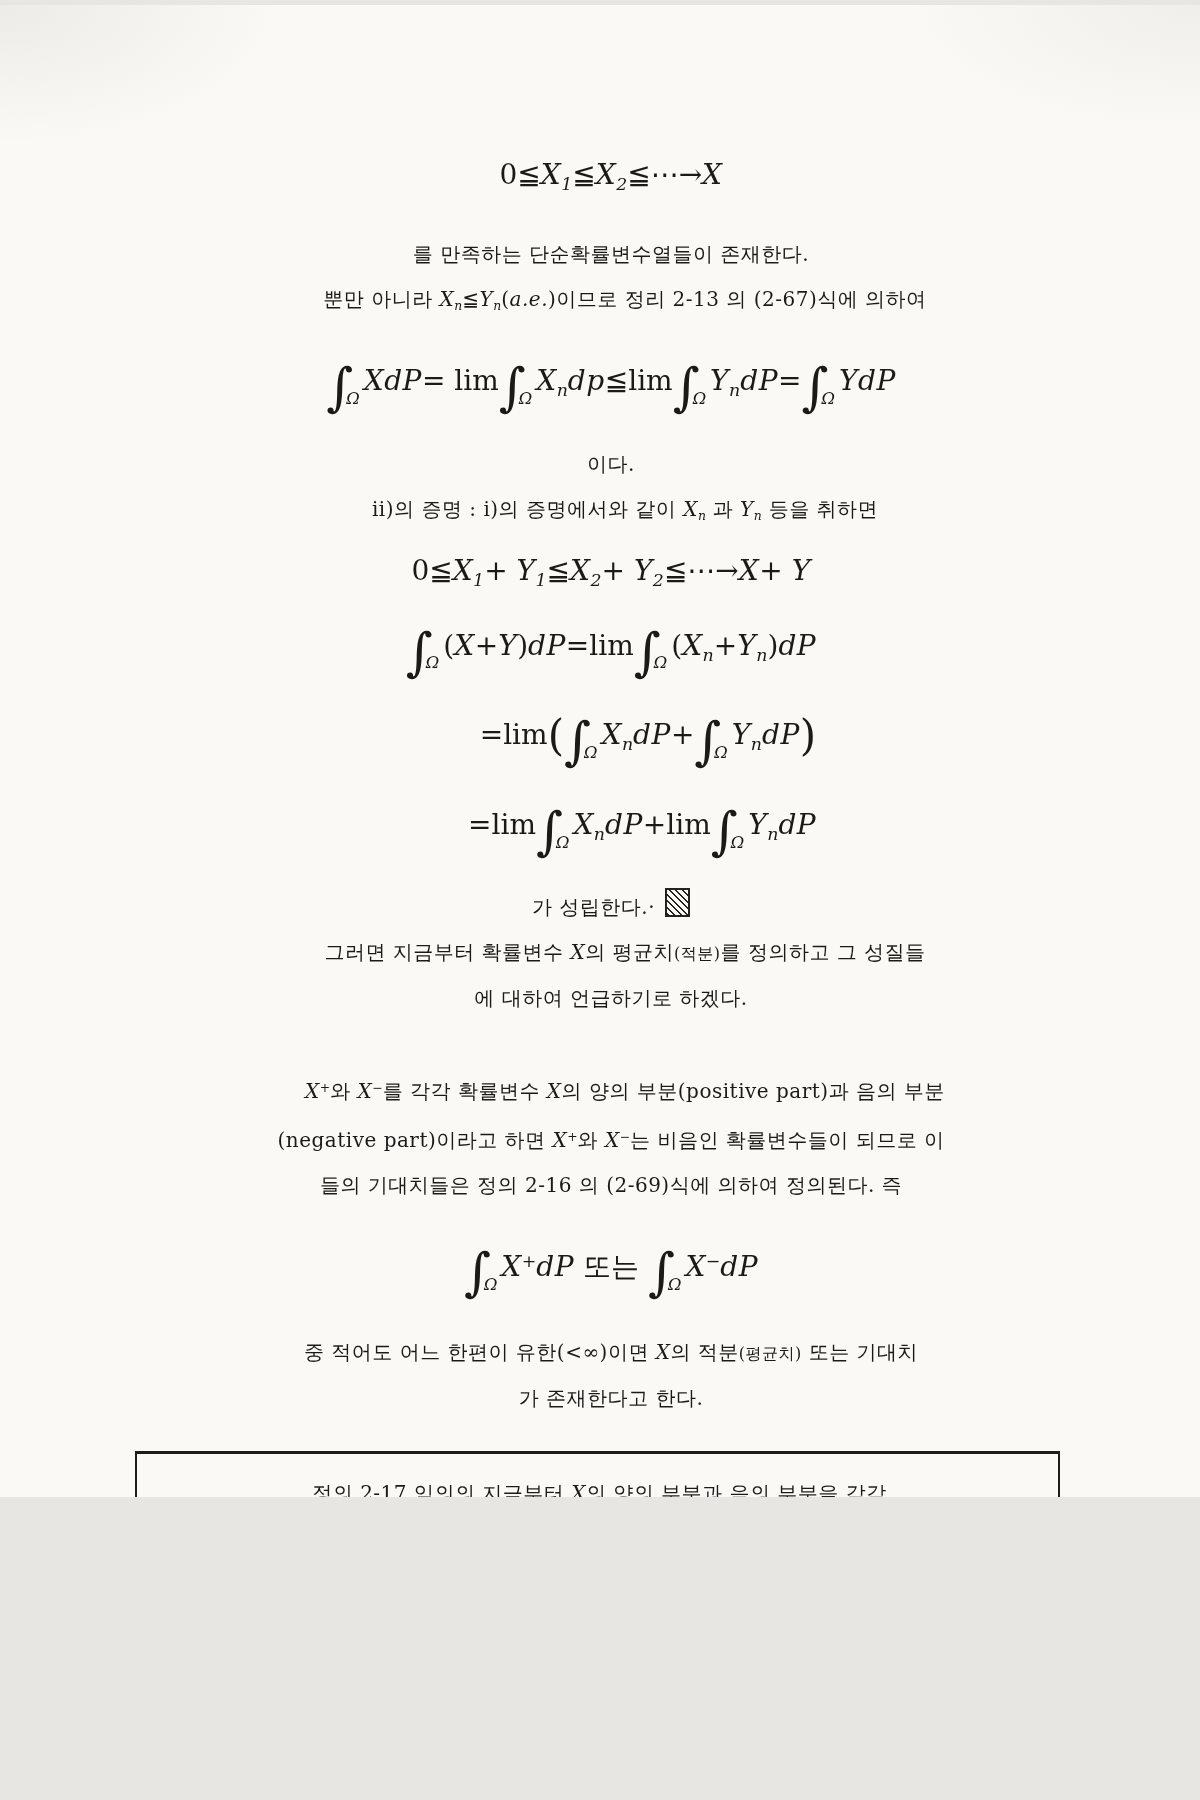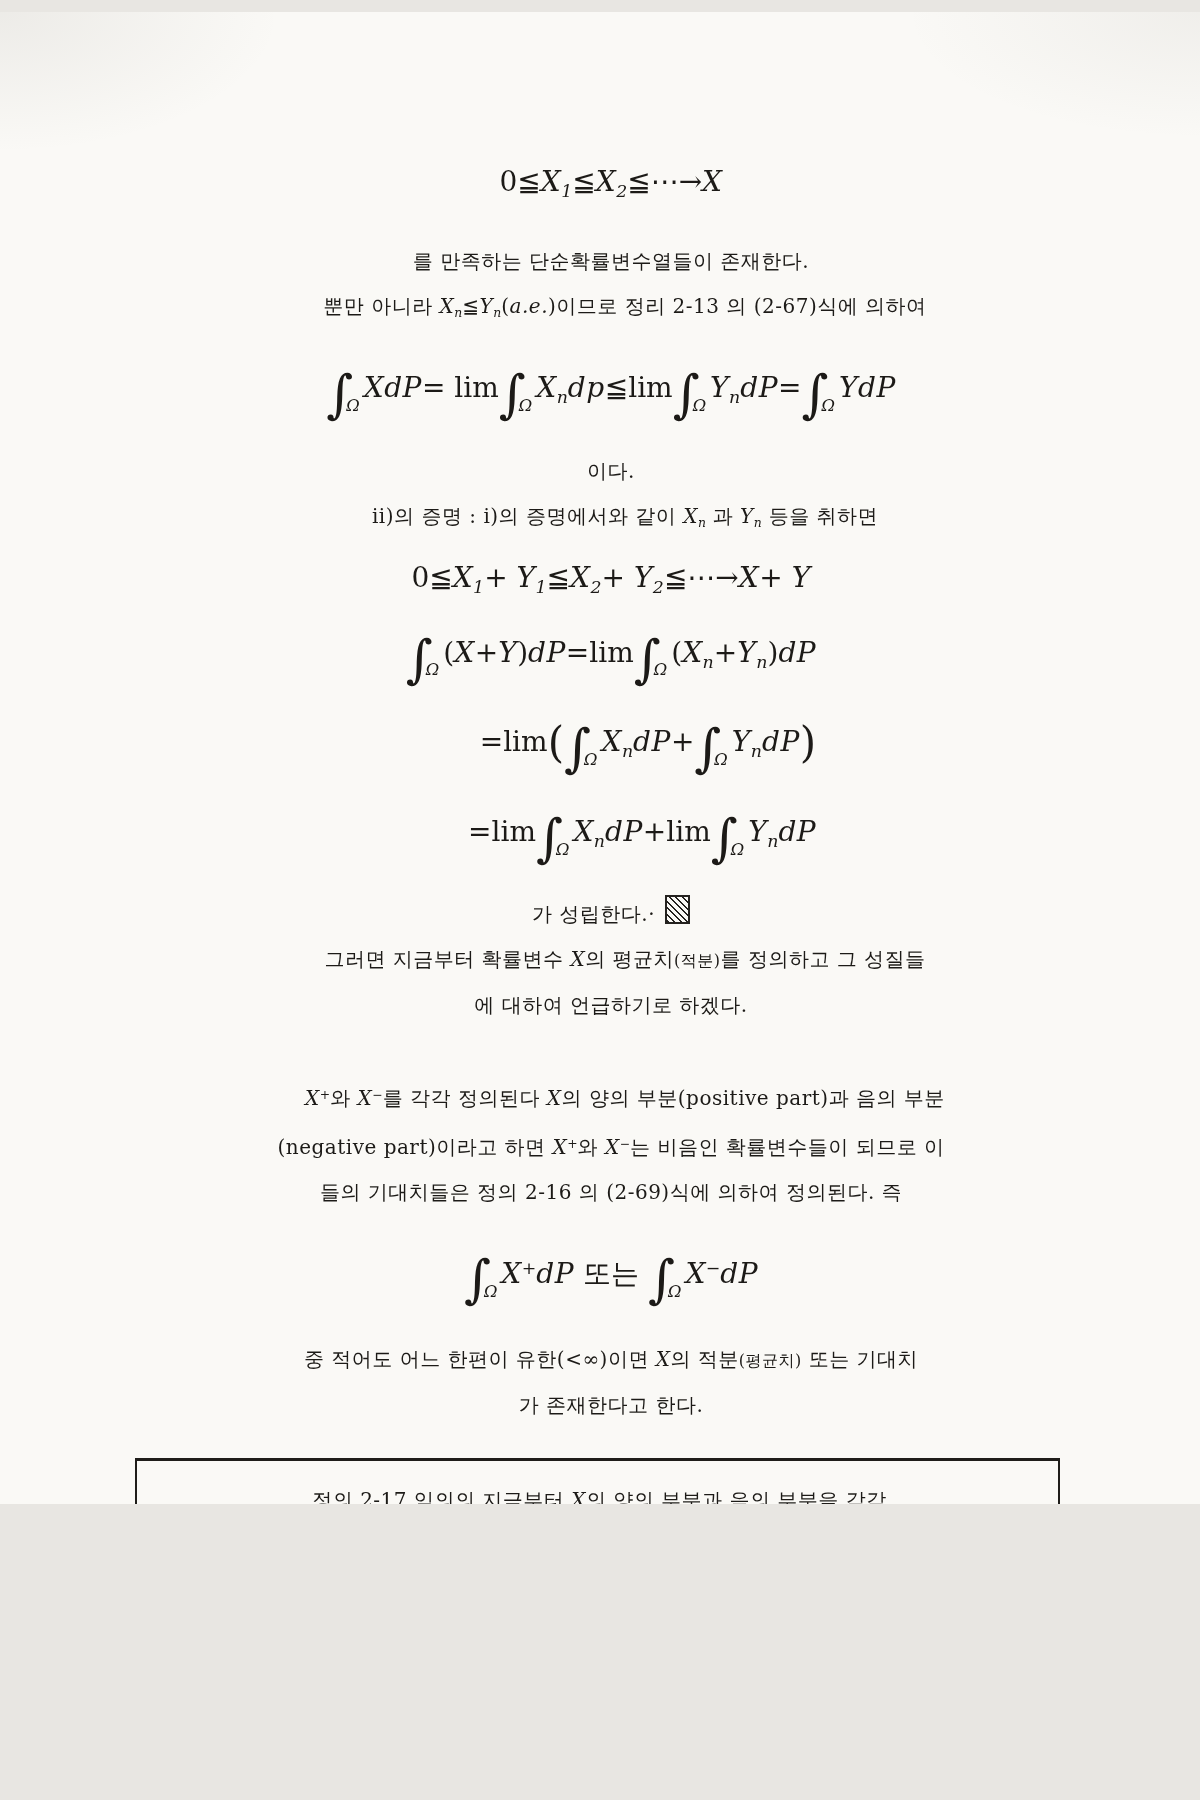--- a/index.html
+++ b/index.html
@@ -1,20 +1,20 @@
 <!DOCTYPE html>
 <html><head>
 <meta charset="utf-8">
 <style>
   html,body{margin:0;padding:0;}
   body{background:#e8e6e2;}
   .page{
     position:relative;
     width:1200px;height:1492px;
-    margin:12px auto;
+    margin:5px auto;
     background:#faf9f6;
     background-image:
       radial-gradient(ellipse 400px 200px at 0% 0%, rgba(120,115,105,0.10), transparent 70%),
       radial-gradient(ellipse 420px 180px at 100% 0%, rgba(120,115,105,0.08), transparent 70%);
     color:#1c1a17;
     font-family:"DejaVu Serif","Liberation Serif",serif;
     overflow:hidden;
   }
   .body-col{
     position:absolute;
@@ -124,21 +124,21 @@
         <div class="dline"><span class="tk-int">∫</span><span class="tk-isub">Ω</span><span class="tk-n">(</span><span class="tk-v">X</span><span class="tk-n">+</span><span class="tk-v">Y</span><span class="tk-n">)</span><span class="tk-v">dP</span><span class="tk-n">=lim</span><span class="tk-int">∫</span><span class="tk-isub">Ω</span><span class="tk-n">(</span><span class="tk-v">X</span><span class="tk-sub">n</span><span class="tk-n">+</span><span class="tk-v">Y</span><span class="tk-sub">n</span><span class="tk-n">)</span><span class="tk-v">dP</span></div>
         <div class="dline cont"><span class="tk-n">=lim</span><span class="tk-bigp">(</span><span class="tk-int">∫</span><span class="tk-isub">Ω</span><span class="tk-v">X</span><span class="tk-sub">n</span><span class="tk-v">dP</span><span class="tk-n">+</span><span class="tk-int">∫</span><span class="tk-isub">Ω</span><span class="tk-v">Y</span><span class="tk-sub">n</span><span class="tk-v">dP</span><span class="tk-bigp">)</span></div>
         <div class="dline cont"><span class="tk-n">=lim</span><span class="tk-int">∫</span><span class="tk-isub">Ω</span><span class="tk-v">X</span><span class="tk-sub">n</span><span class="tk-v">dP</span><span class="tk-n">+lim</span><span class="tk-int">∫</span><span class="tk-isub">Ω</span><span class="tk-v">Y</span><span class="tk-sub">n</span><span class="tk-v">dP</span></div>
       </div>
     </div>
 
     <div class="para"><span class="tk-n">가 성립한다.·</span><span class="tk-qed"></span></div>
     <div class="para indent"><span class="tk-n">그러면 지금부터 확률변수 </span><span class="tk-v">X</span><span class="tk-n">의 평균치</span><span class="tk-small">(적분)</span><span class="tk-n">를 정의하고 그 성질들</span></div>
     <div class="para"><span class="tk-n">에 대하여 언급하기로 하겠다.</span></div>
 
-    <div class="para indent gap-lg"><span class="tk-v">X</span><span class="tk-sup">+</span><span class="tk-n">와 </span><span class="tk-v">X</span><span class="tk-sup">−</span><span class="tk-n">를 각각 정의된다 </span><span class="tk-v">X</span><span class="tk-n">의 양의 부분(positive part)과 음의 부분</span></div>
+    <div class="para indent gap-lg"><span class="tk-v">X</span><span class="tk-sup">+</span><span class="tk-n">와 </span><span class="tk-v">X</span><span class="tk-sup">−</span><span class="tk-n">를 각각 확률변수 </span><span class="tk-v">X</span><span class="tk-n">의 양의 부분(positive part)과 음의 부분</span></div>
     <div class="para"><span class="tk-n">(negative part)이라고 하면 </span><span class="tk-v">X</span><span class="tk-sup">+</span><span class="tk-n">와 </span><span class="tk-v">X</span><span class="tk-sup">−</span><span class="tk-n">는 비음인 확률변수들이 되므로 이</span></div>
     <div class="para"><span class="tk-n">들의 기대치들은 정의 2-16 의 (2-69)식에 의하여 정의된다. 즉</span></div>
 
     <div class="fline f-int-line" style="margin:14px 0 6px 0;"><span class="tk-int">∫</span><span class="tk-isub">Ω</span><span class="tk-v">X</span><span class="tk-sup">+</span><span class="tk-v">dP</span><span class="tk-n"> 또는 </span><span class="tk-int">∫</span><span class="tk-isub">Ω</span><span class="tk-v">X</span><span class="tk-sup">−</span><span class="tk-v">dP</span></div>
 
     <div class="para"><span class="tk-n">중 적어도 어느 한편이 유한(&lt;∞)이면 </span><span class="tk-v">X</span><span class="tk-n">의 적분</span><span class="tk-small">(평균치)</span><span class="tk-n">  또는 기대치</span></div>
     <div class="para"><span class="tk-n">가 존재한다고 한다.</span></div>
 
     <div class="def-box">
       <div class="para"><span class="tk-b">정의 2-17</span><span class="tk-n">  임의의 지금부터 </span><span class="tk-v">X</span><span class="tk-n">의 양의 부분과 음의 부분을 각각</span></div>

